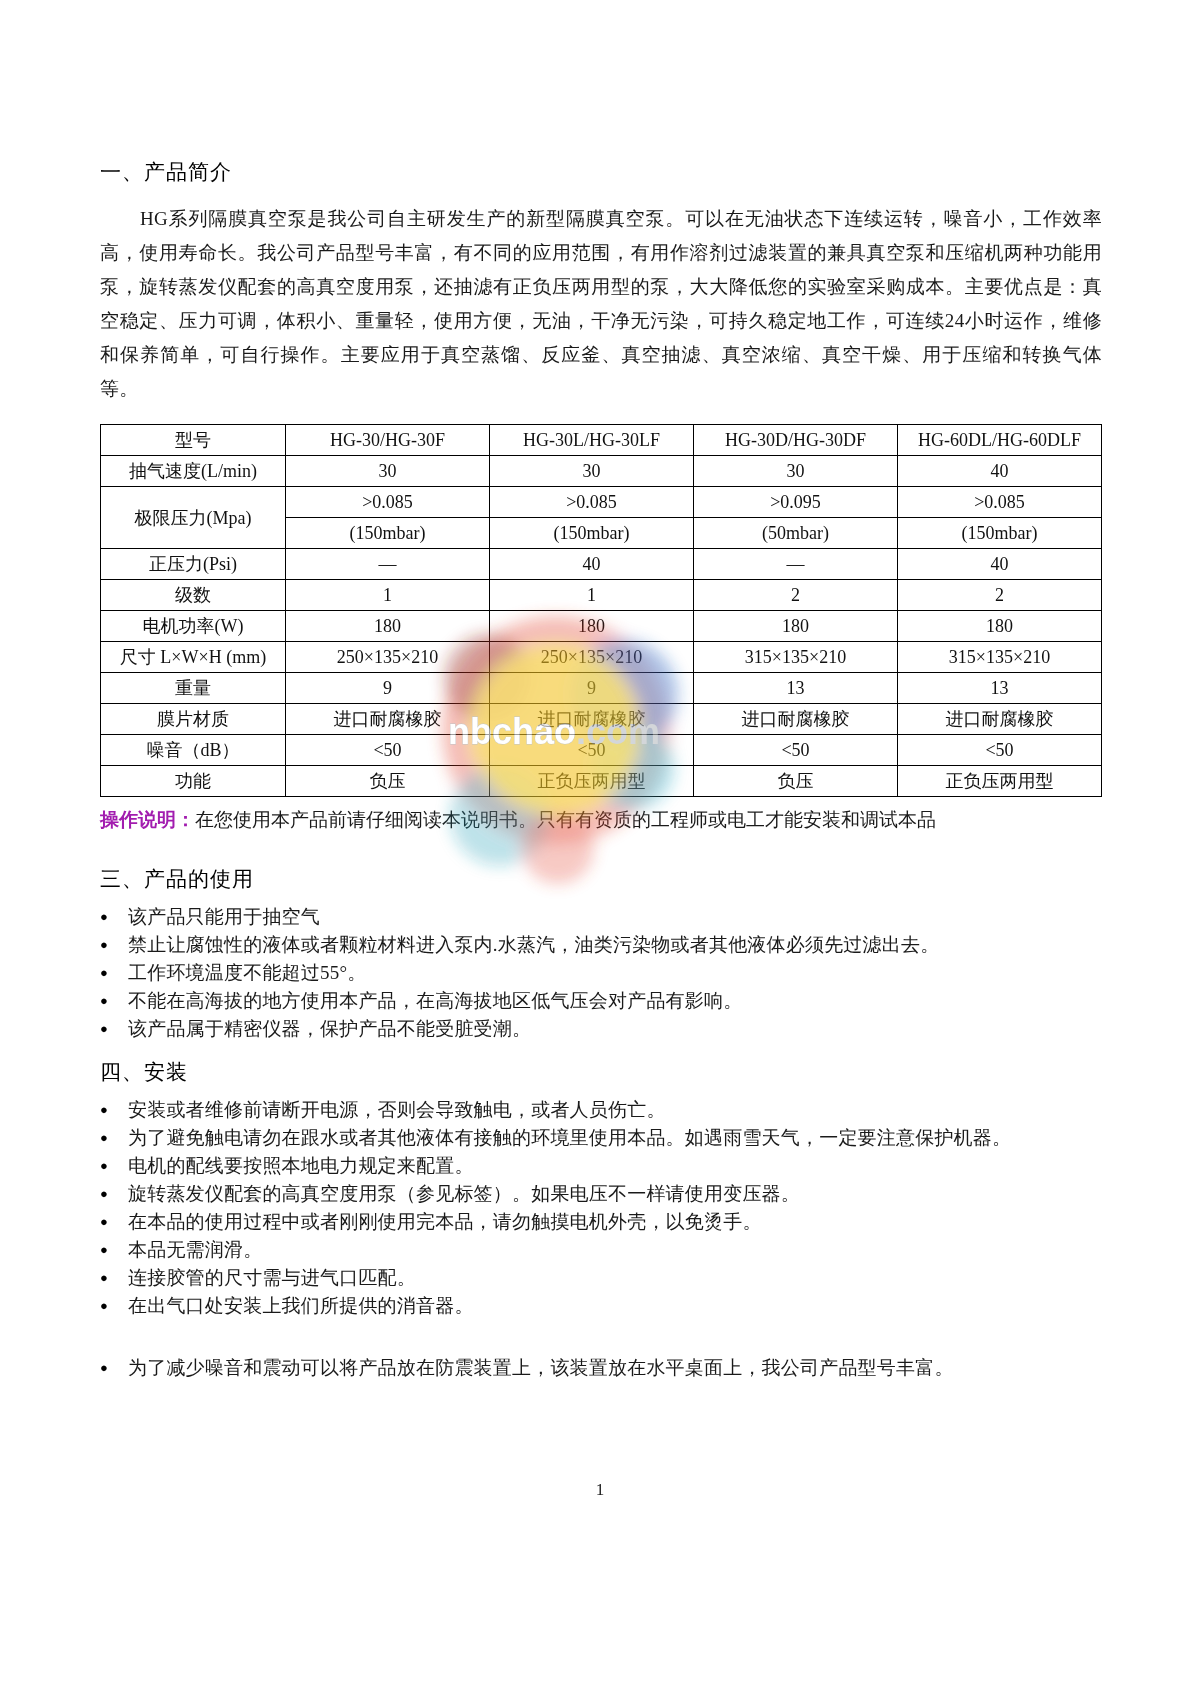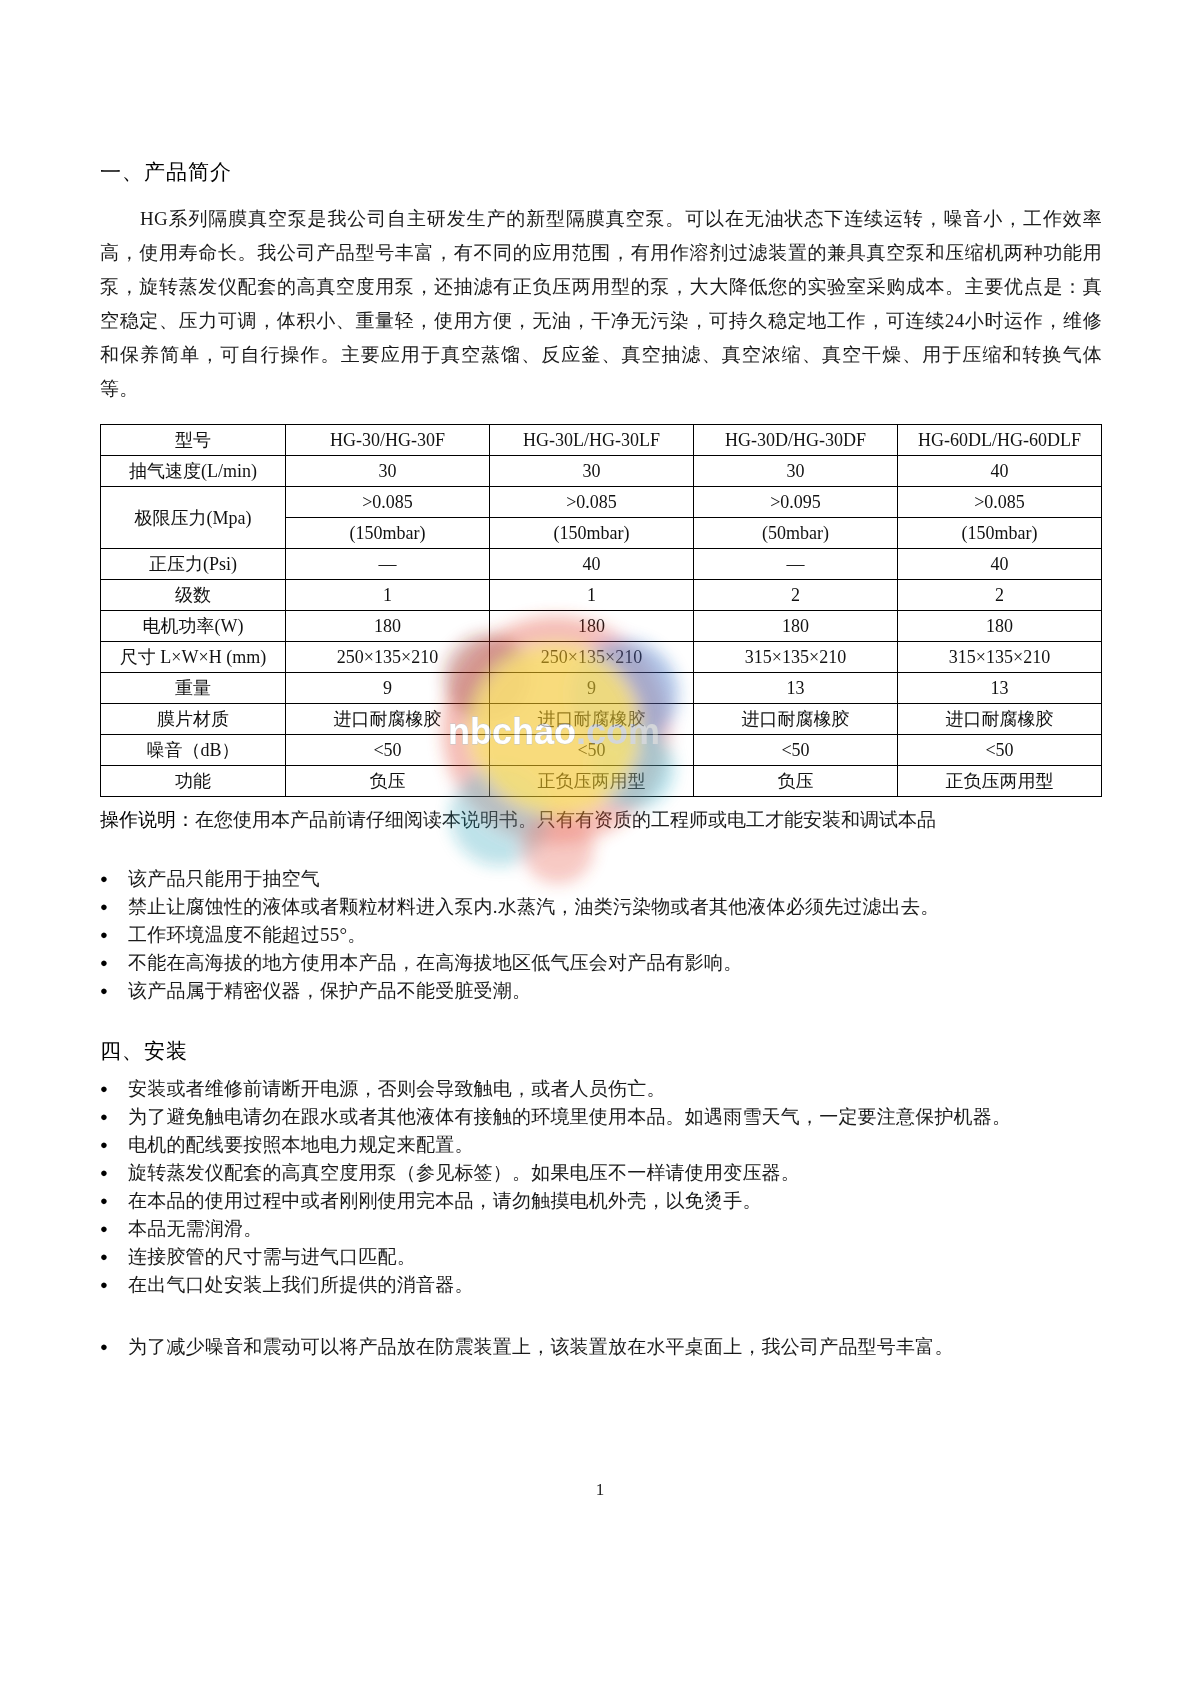--- a/index.html
+++ b/index.html
@@ -32,21 +32,21 @@
     font-size:19px;
     line-height:34px;
     text-indent:2.1em;
     text-align:justify;
     letter-spacing:0.3px;
     color:#1a1a1a;
     margin-top:16px;
   }
   .sec-specs  { margin-top:18px; }
   .sec-usage  { margin-top:30px; }
-  .sec-install{ margin-top:32px; }
+  .sec-install{ margin-top:15px; }
   .sec-place  { margin-top:34px; }
 
   table.spec-table {
     width:100%;
     border-collapse:collapse;
     border:1.6px solid #000;
     table-layout:fixed;
   }
   table.spec-table col.c0 { width:185px; }
   table.spec-table td {
@@ -59,21 +59,21 @@
     color:#111;
     overflow:hidden;
     white-space:nowrap;
   }
   .note-line {
     margin-top:8px;
     font-size:19px;
     line-height:30px;
     color:#1a1a1a;
   }
-  .note-label { font-weight:400; color:#000000; }
+  .note-label { font-weight:700; color:#a21caf; }
 
   .li {
     display:flex;
     align-items:flex-start;
     font-size:19px;
     line-height:28px;
     color:#1a1a1a;
   }
   .bullet {
     flex:none;
@@ -225,20 +225,21 @@
             <td>负压</td>
             <td>正负压两用型</td>
           </tr>
         </tbody>
       </table>
 
       <p class="note-line"><span class="note-label">操作说明：</span><span>在您使用本产品前请仔细阅读本说明书。只有有资质的工程师或电工才能安装和调试本品</span></p>
     </section>
 
     <section class="sec-usage">
+      <h2 class="sec-title">三、产品的使用</h2>
       <div class="li">
           <span class="bullet">●</span>
           <span class="li-text">该产品只能用于抽空气</span>
         </div>
       <div class="li">
           <span class="bullet">●</span>
           <span class="li-text">禁止让腐蚀性的液体或者颗粒材料进入泵内.水蒸汽，油类污染物或者其他液体必须先过滤出去。</span>
         </div>
       <div class="li">
           <span class="bullet">●</span>

